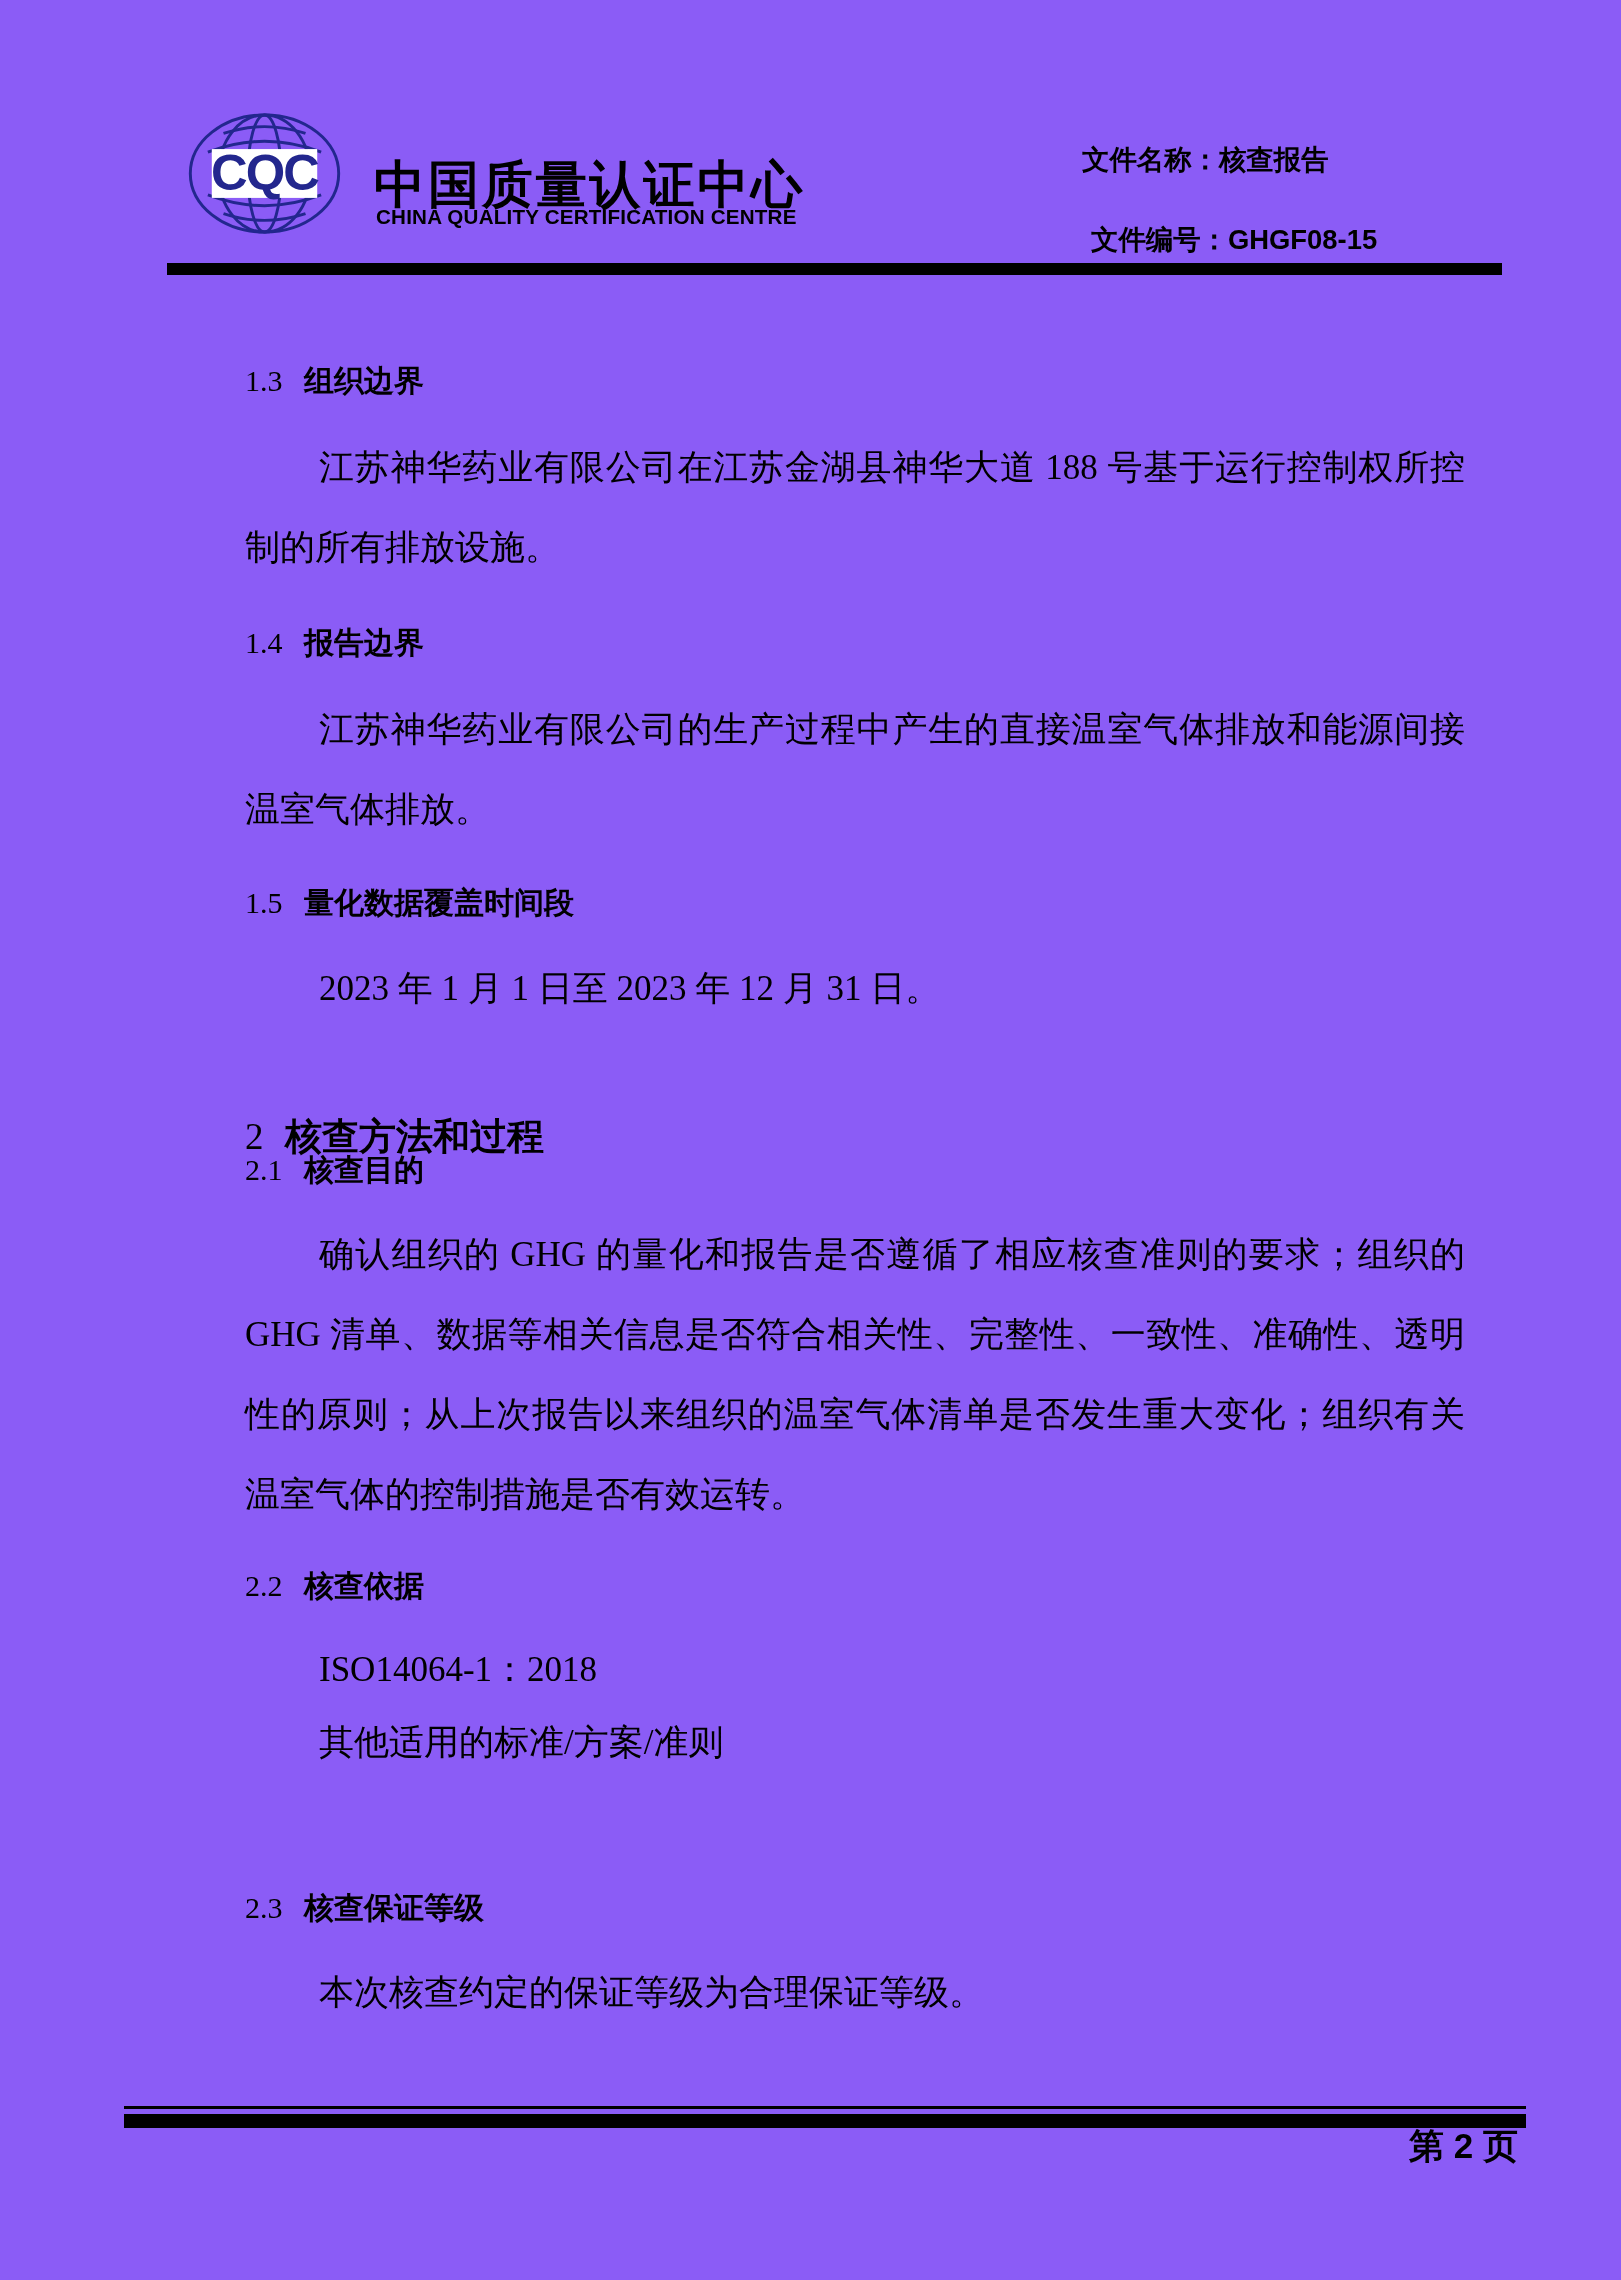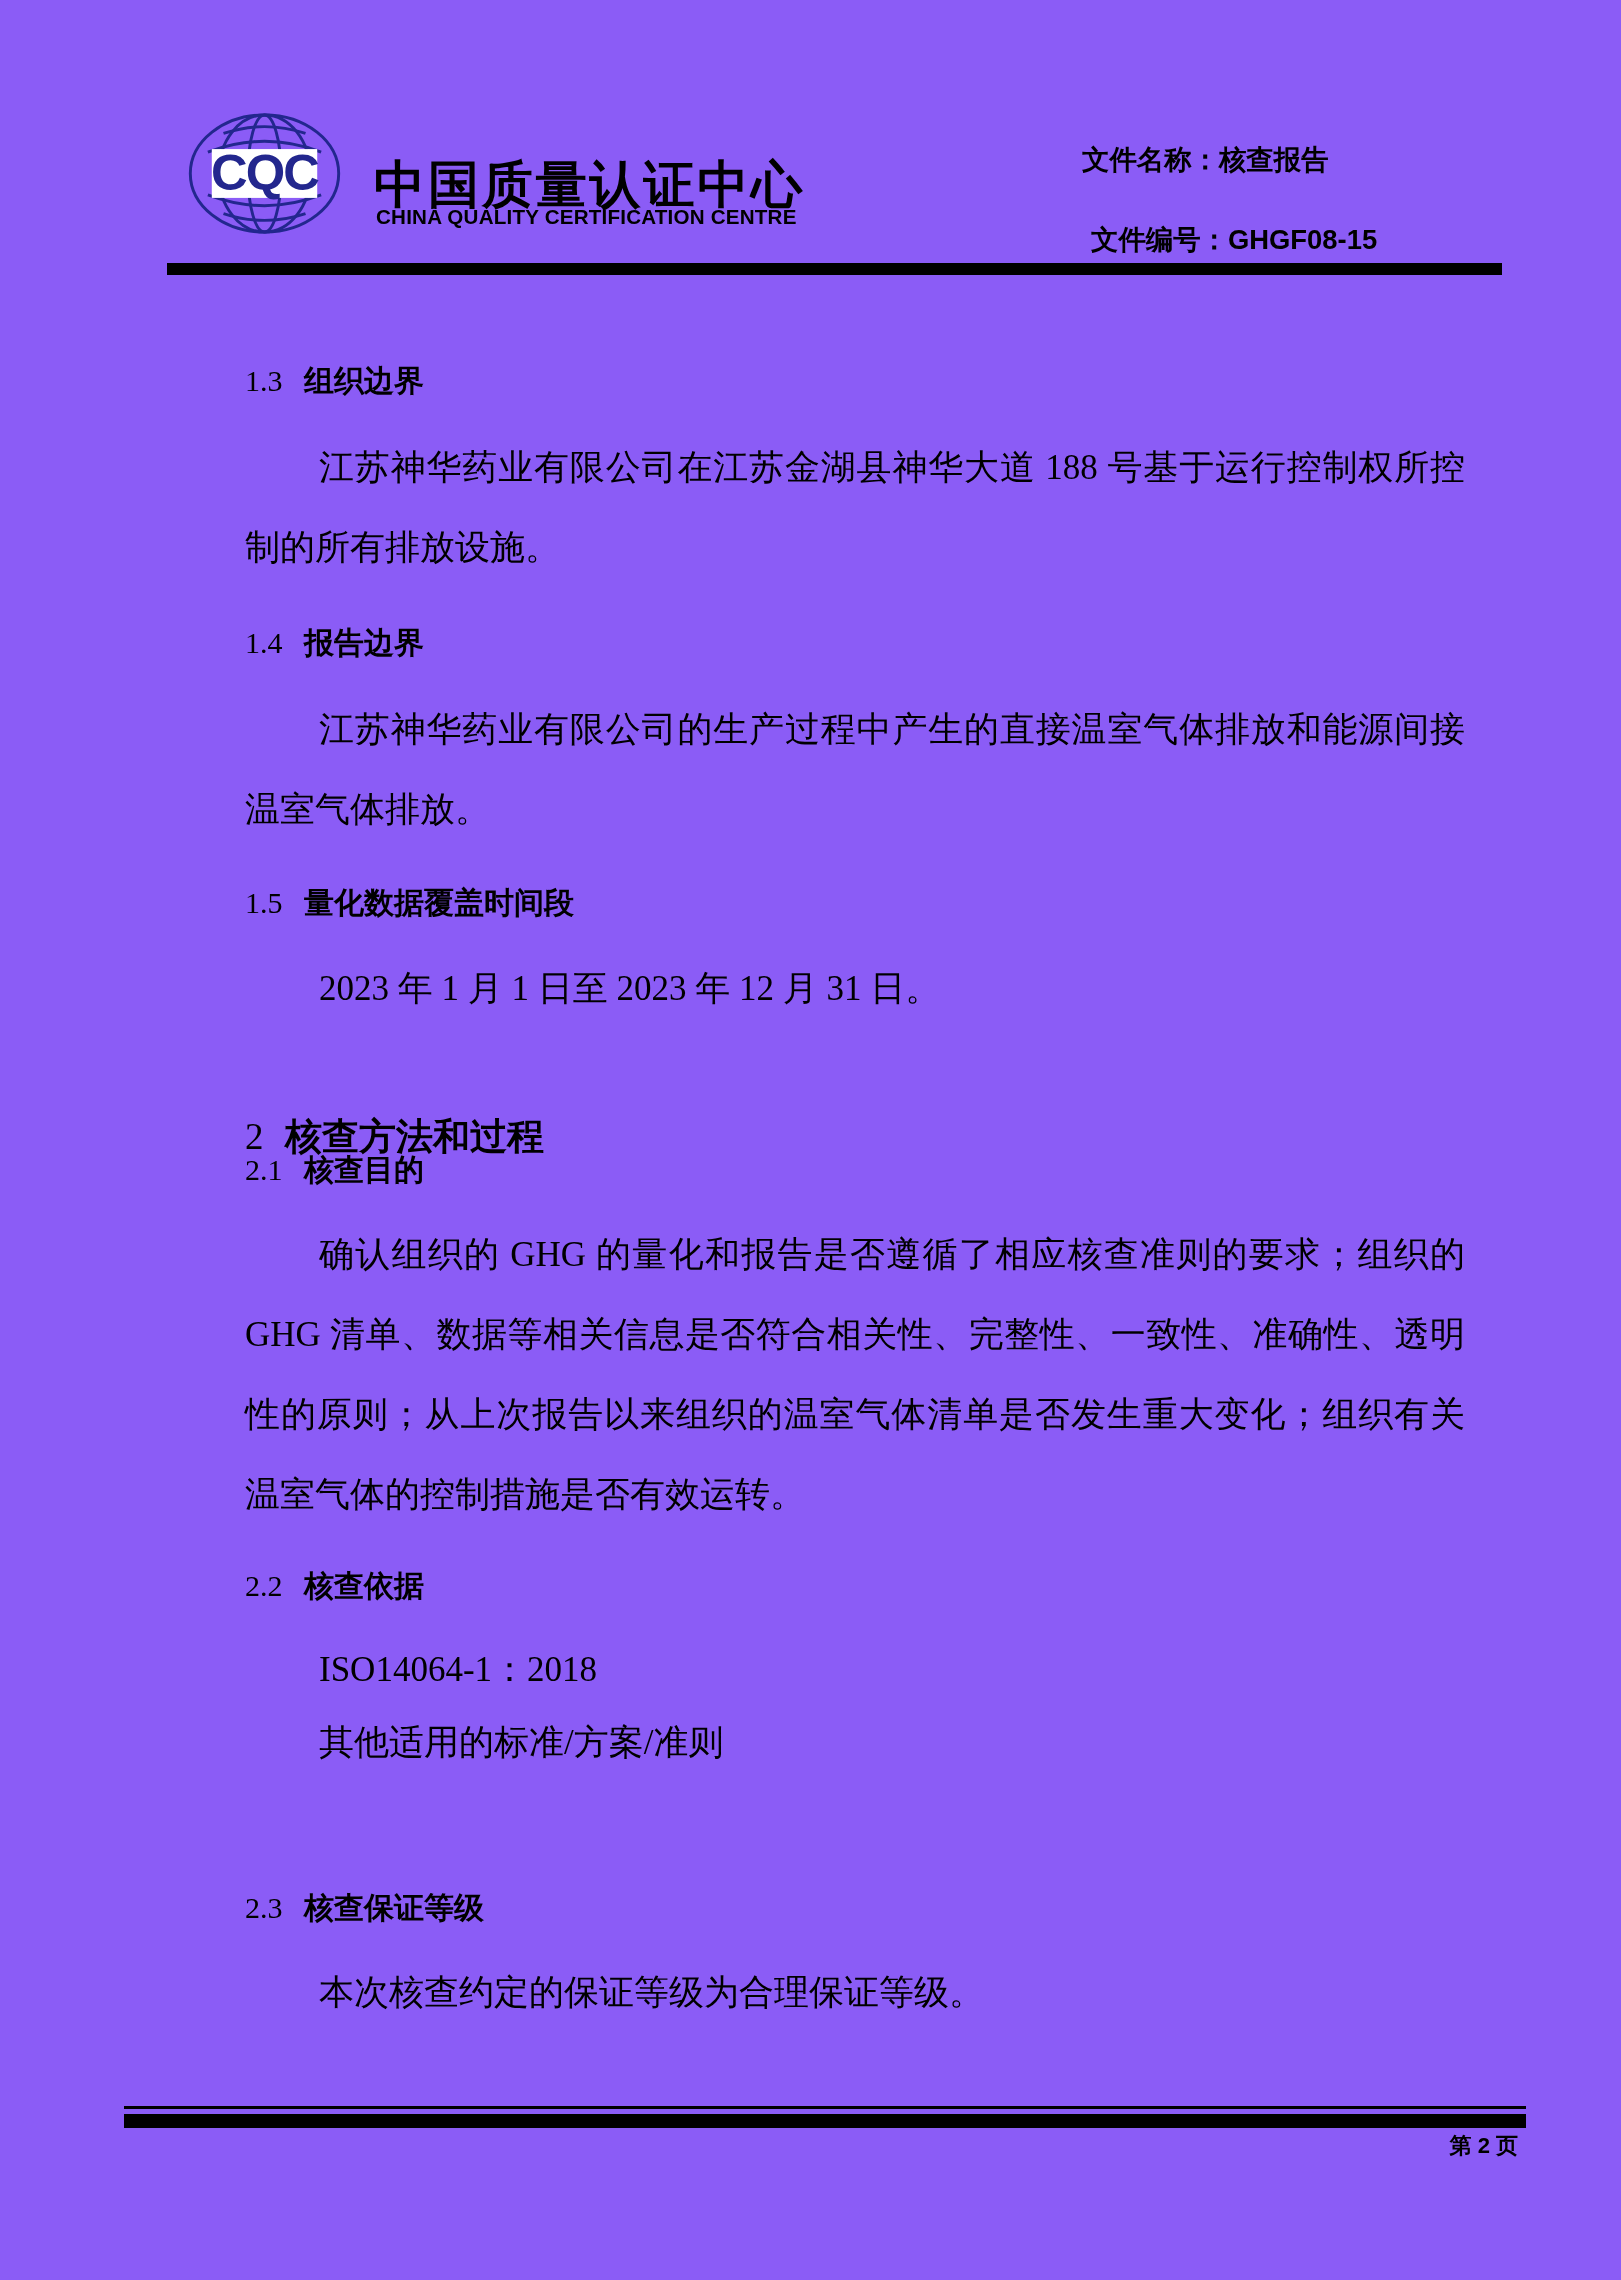--- a/index.html
+++ b/index.html
@@ -36,21 +36,21 @@
   .sec-h2 { font-size:30px; }
   .sec-h1 { font-size:37px; }
   .sec-p  { font-size:35px; line-height:80px; text-align:justify; text-indent:74px; }
   .sec-list-line { font-size:35px; line-height:73px; text-indent:74px; white-space:nowrap; }
   
   .ftr-thin  { position:absolute; left:124px; top:2106px; width:1402px; height:2.9px;  background:#000; }
   .ftr-thick { position:absolute; left:124px; top:2114px; width:1402px; height:13.7px; background:#000; }
   .ftr-page {
     position:absolute; left:124px; top:2129px; width:1394px; text-align:right;
     font-family:"Liberation Sans","DejaVu Sans",sans-serif;
-    font-weight:bold; font-size:22px; line-height:33px;
+    font-weight:bold; font-size:35px; line-height:33px;
   }
 </style>
 </head>
 <body>
 
 <div class="page">
 
   <div>
     <svg class="logo-globe" width="157" height="123" viewBox="0 0 160 126">
       <g stroke="#23278e" stroke-width="3" fill="none">

